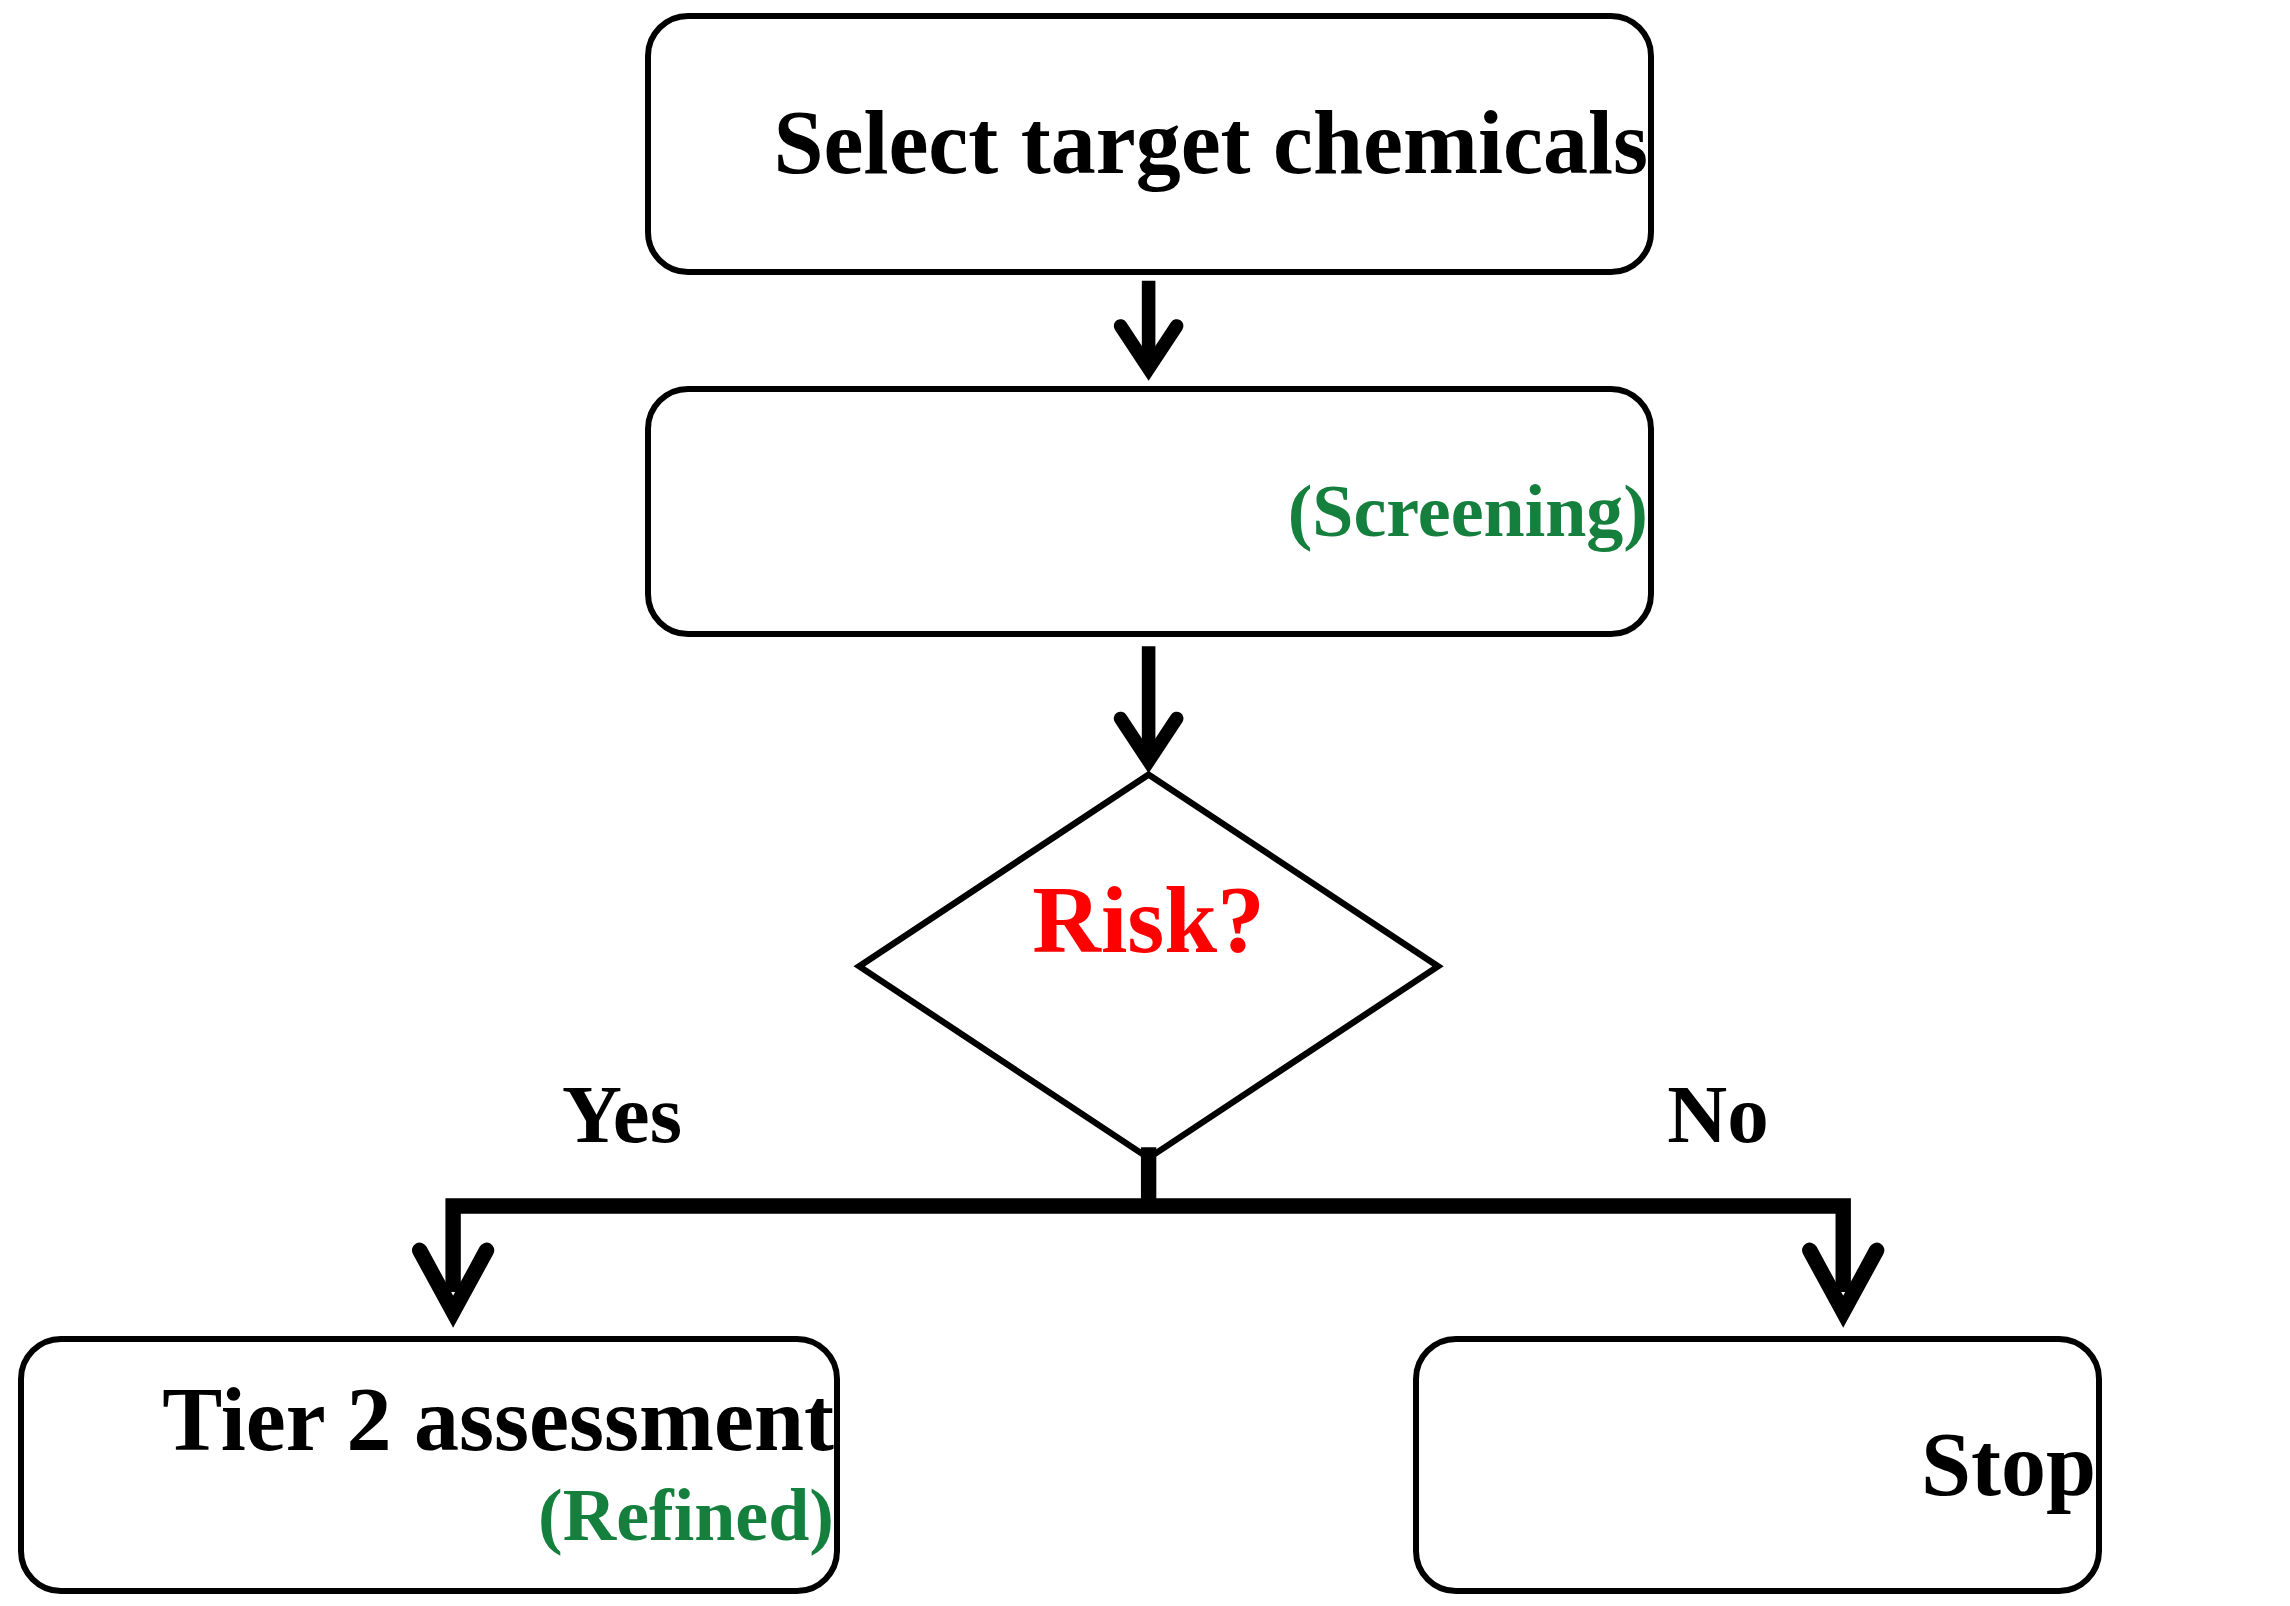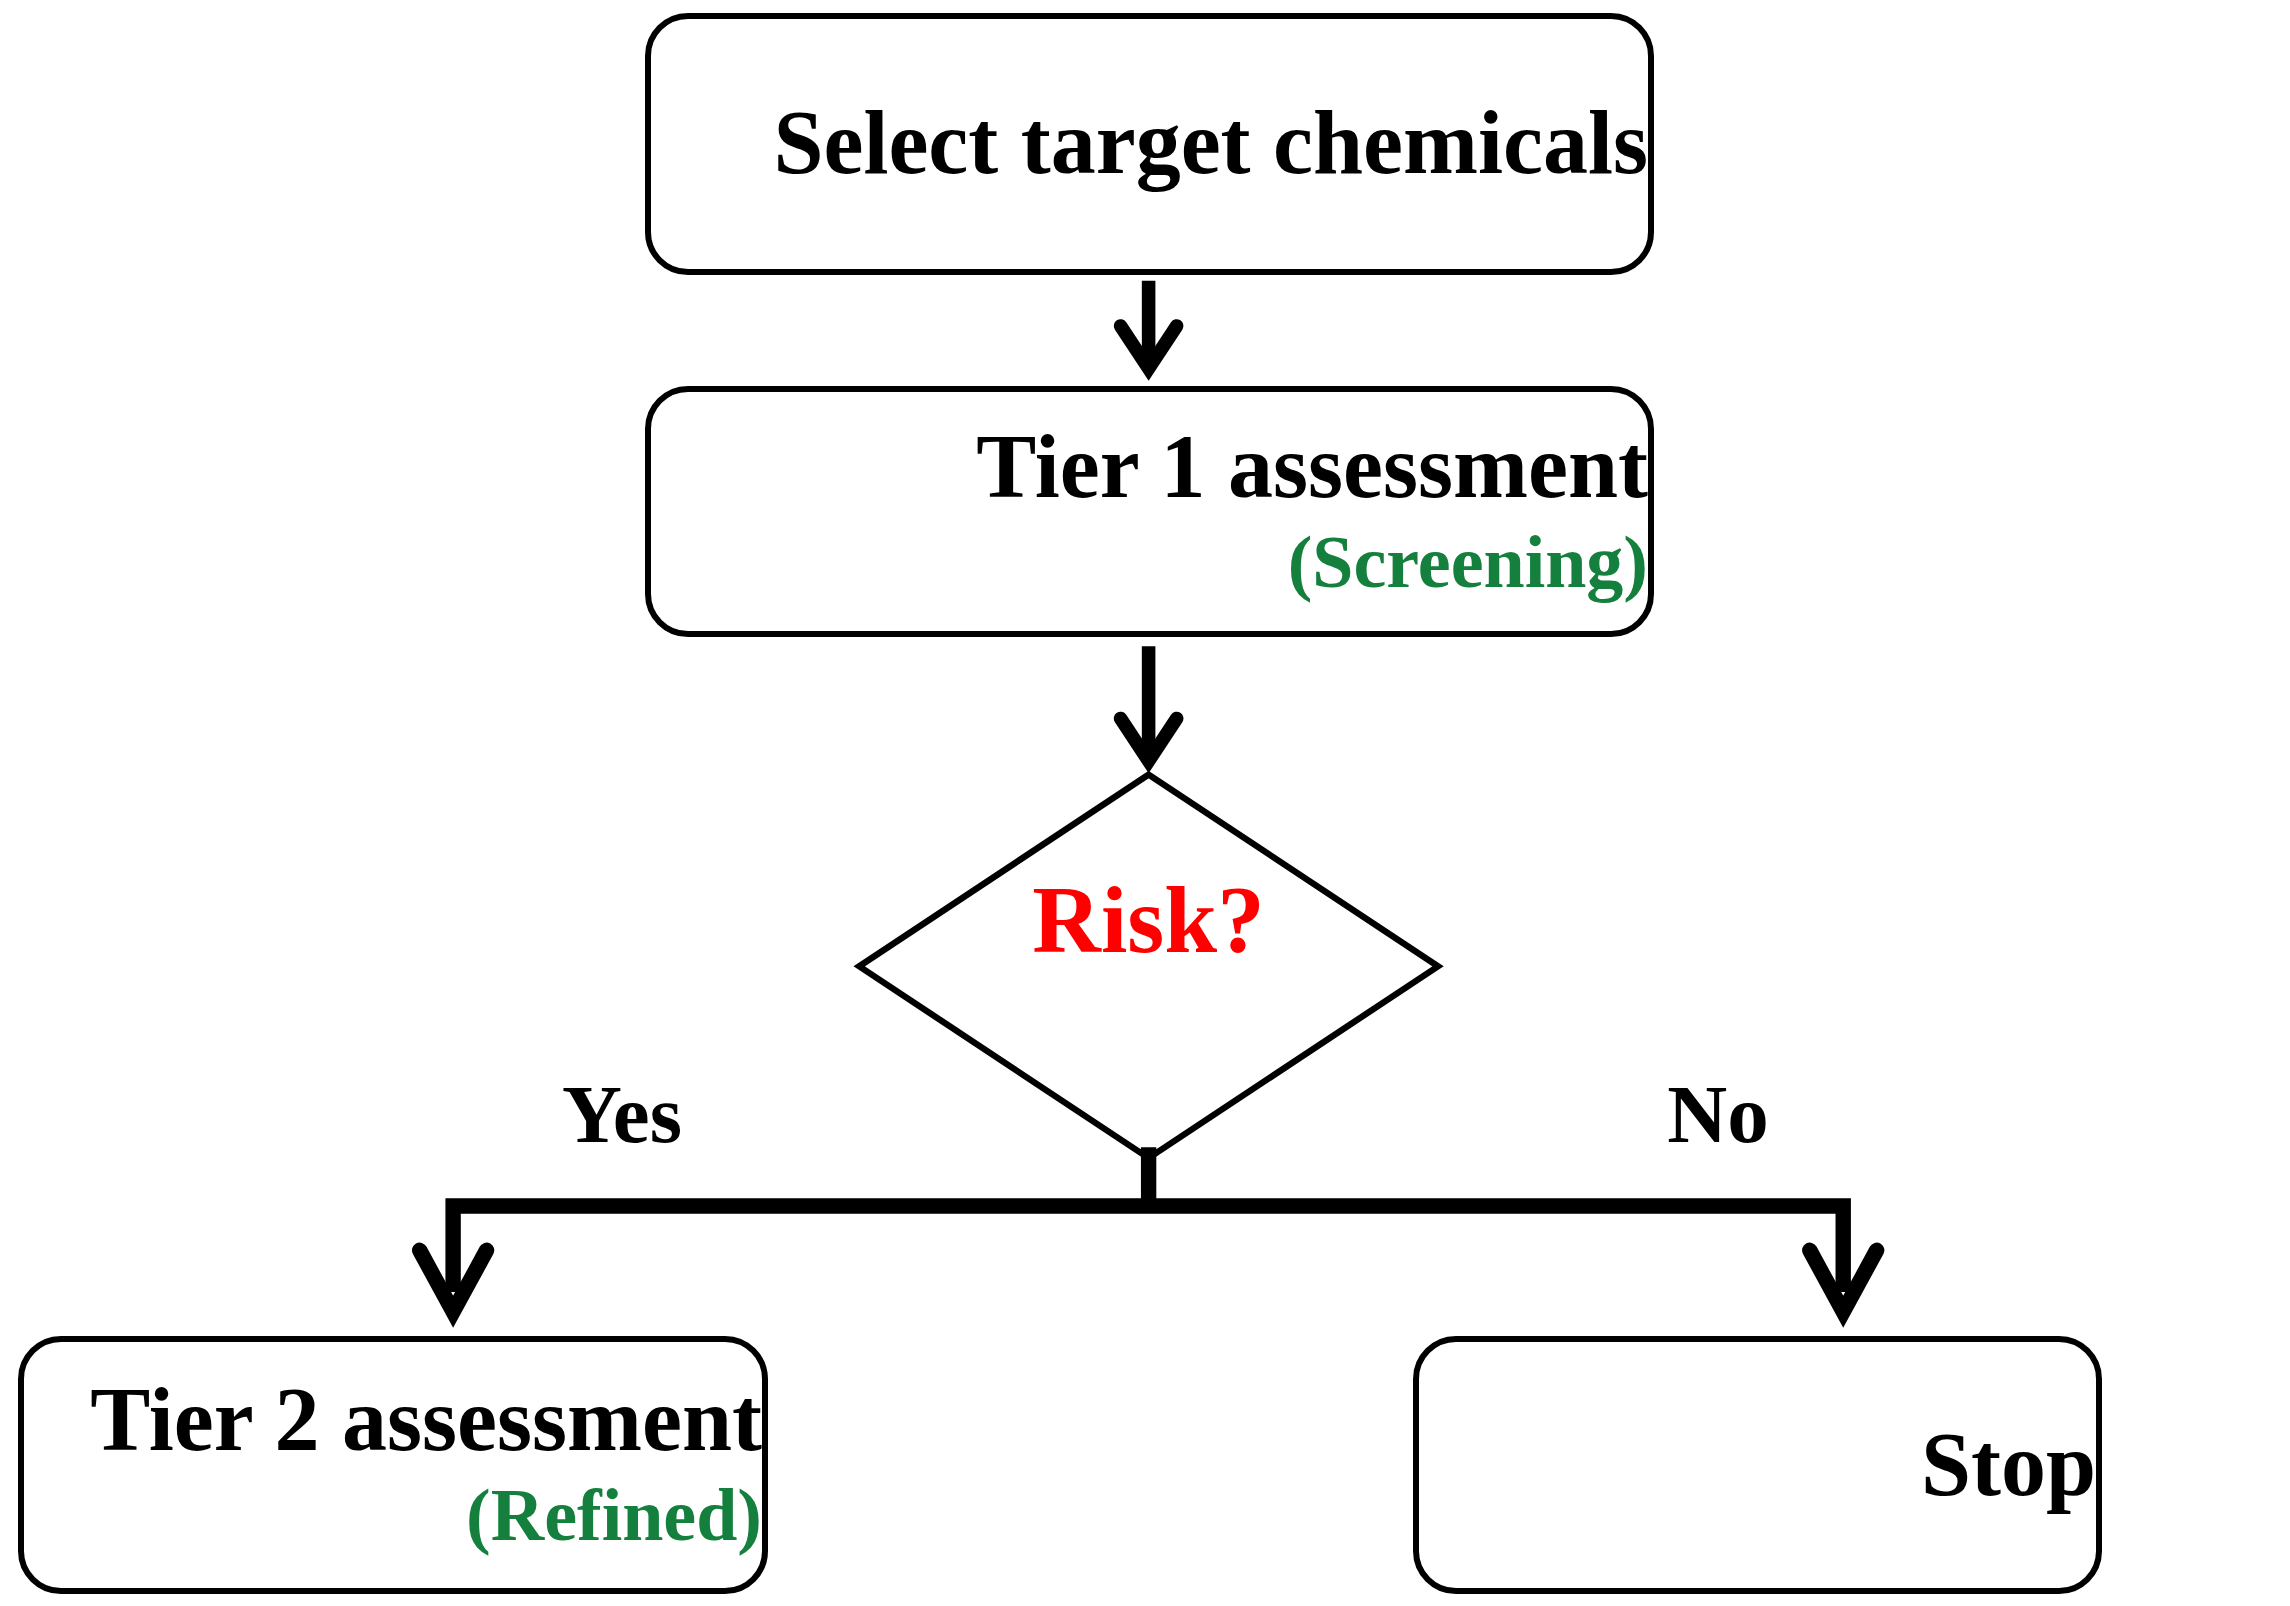--- a/index.html
+++ b/index.html
@@ -101,30 +101,29 @@
       <path d="M464,1382 L501,1450 L538,1382" stroke-width="17" stroke-linecap="round"></path>
       <path d="M2001,1382 L2038,1450 L2075,1382" stroke-width="17" stroke-linecap="round"></path>
     </g>
   </svg>
 
   <div class="node-rect" style="left:645px; top:12.7px; width:1009px; height:262px;">
     <div class="node-label">Select target chemicals</div>
   </div>
 
   <div class="node-rect" style="left:645px; top:386px; width:1009px; height:251px;">
-    <div class="node-label">Tier 1 assessment</div>
     <div class="node-sublabel">(Screening)</div>
   </div>
 
   <div class="diamond-label" style="color: rgb(255, 0, 0);">Risk?</div>
 
   <div class="edge-label yes">Yes</div>
   <div class="edge-label no">No</div>
 
-  <div class="node-rect" style="left:18px; top:1336px; width:750px; height:258px;">
+  <div class="node-rect" style="left:18px; top:1336px; width:822px; height:258px;">
     <div class="node-label">Tier 2 assessment</div>
     <div class="node-sublabel">(Refined)</div>
   </div>
 
   <div class="node-rect" style="left:1413px; top:1336px; width:689px; height:258px;">
     <div class="node-label">Stop</div>
   </div>
 
 </div>
 

